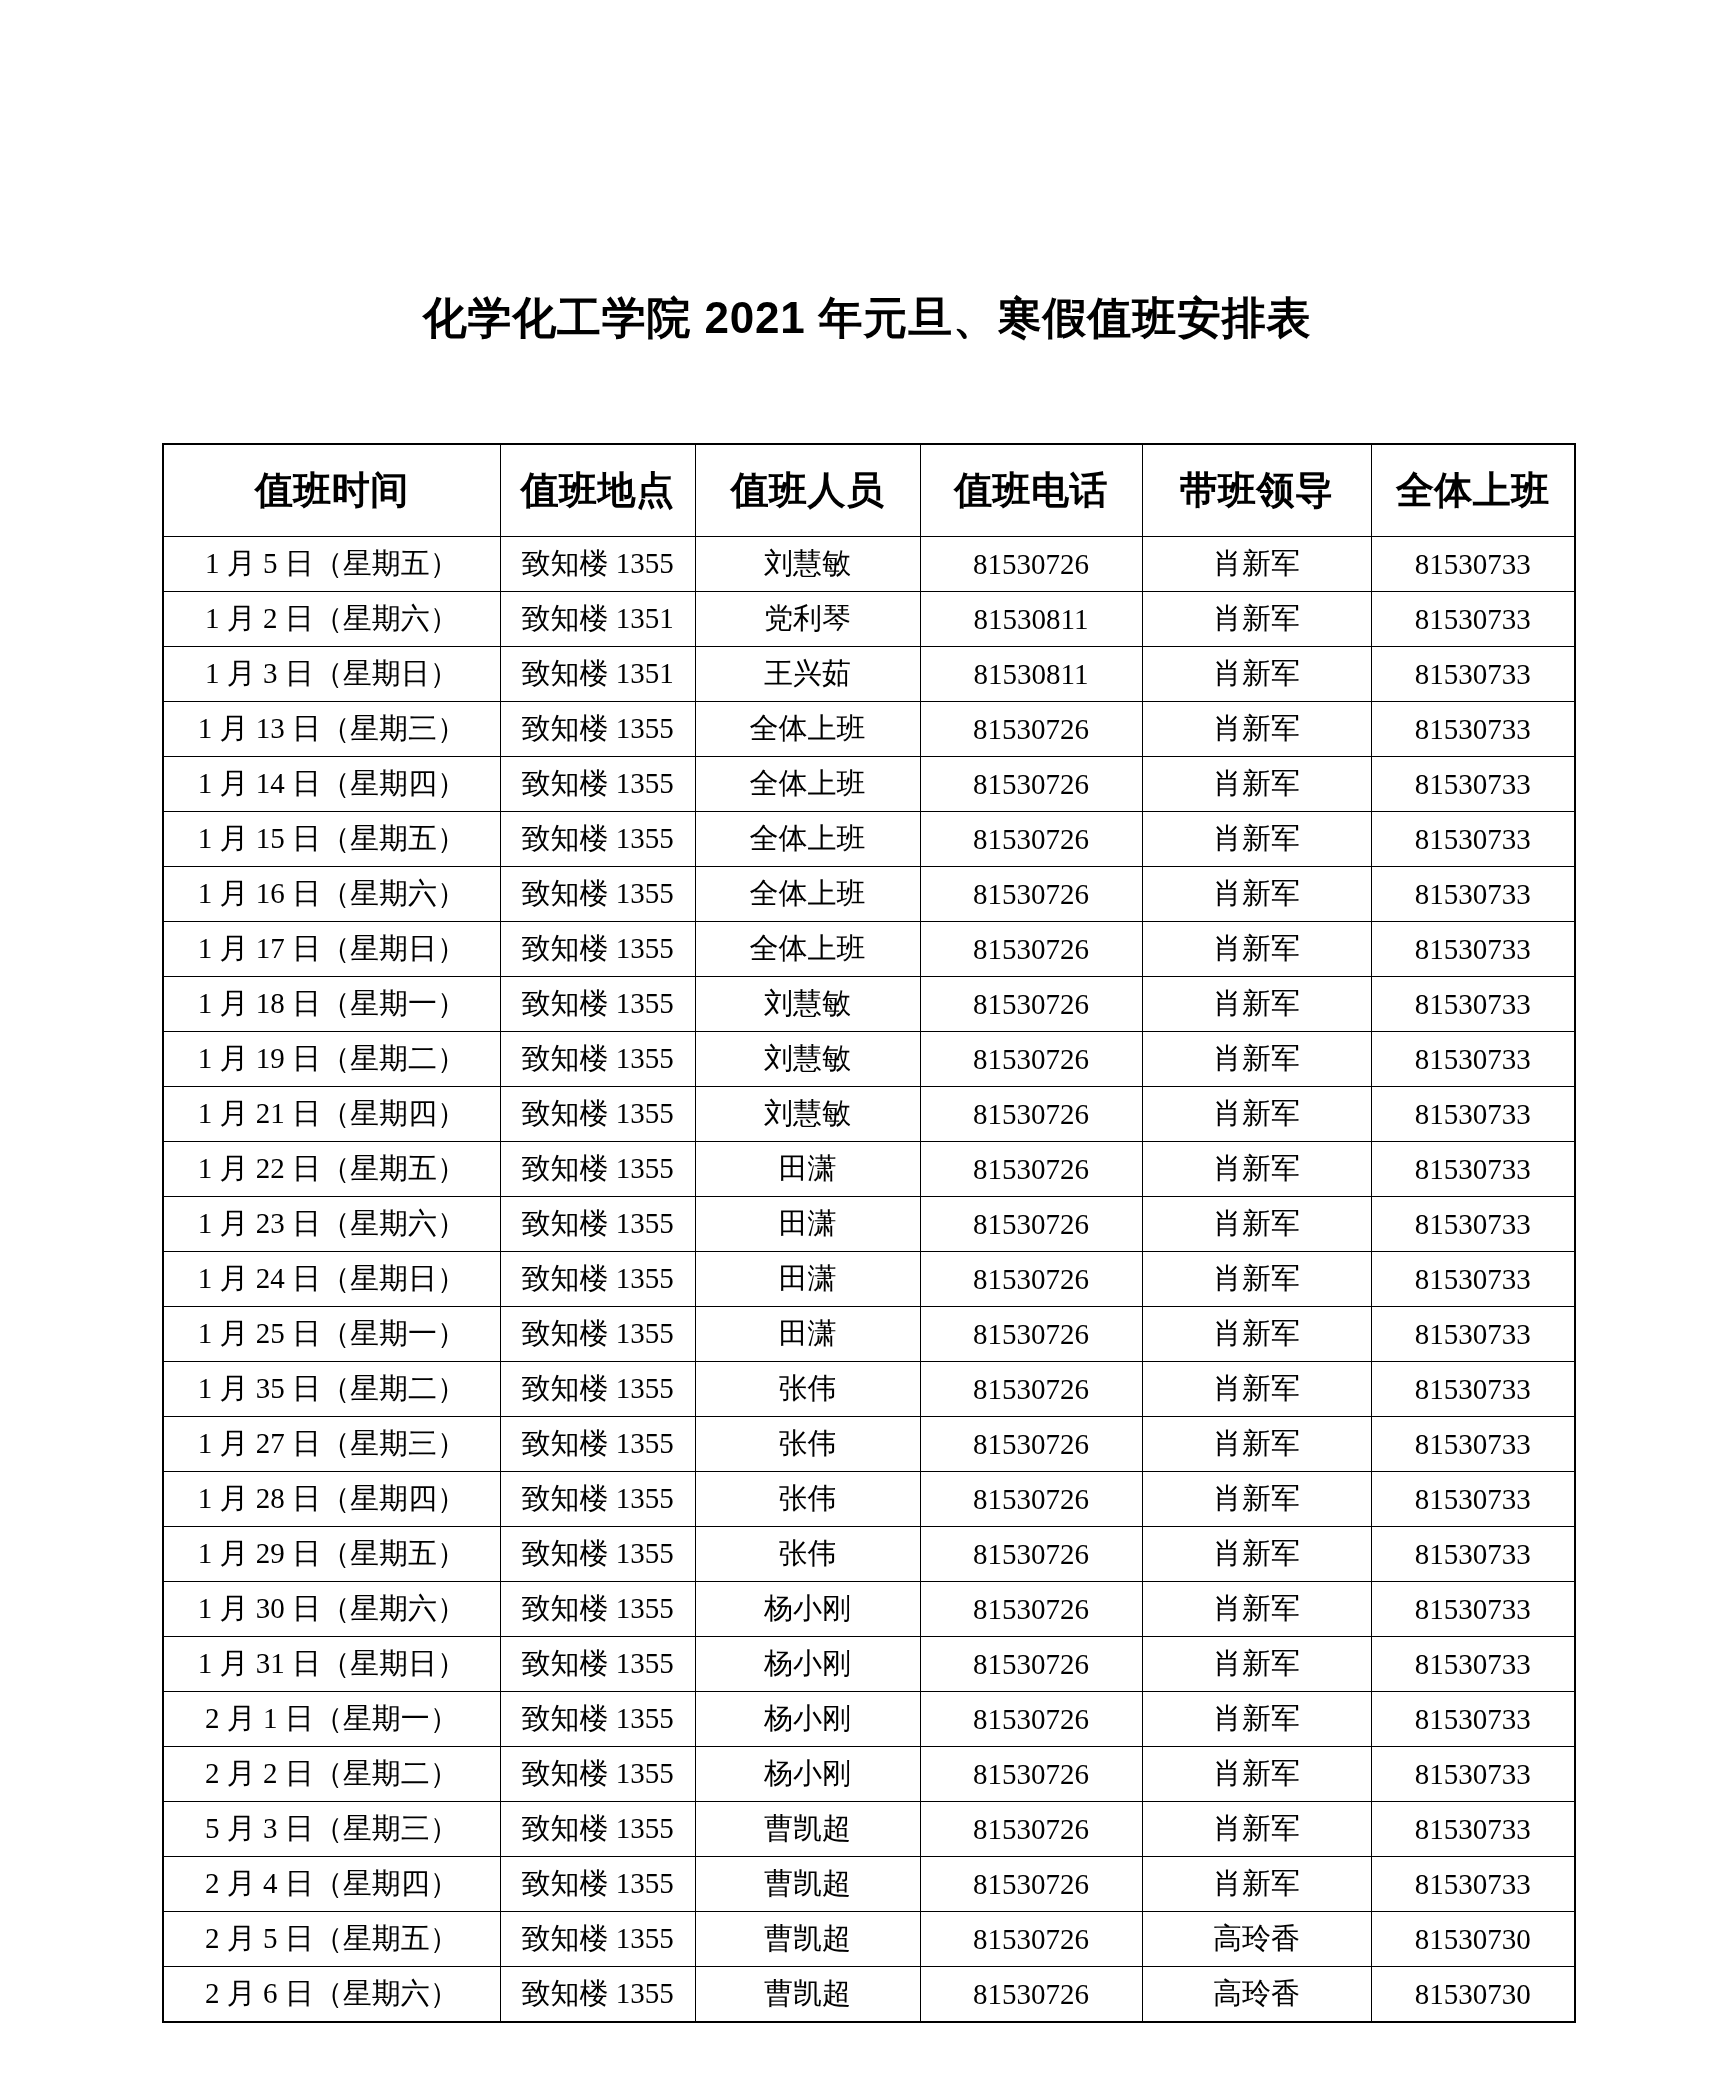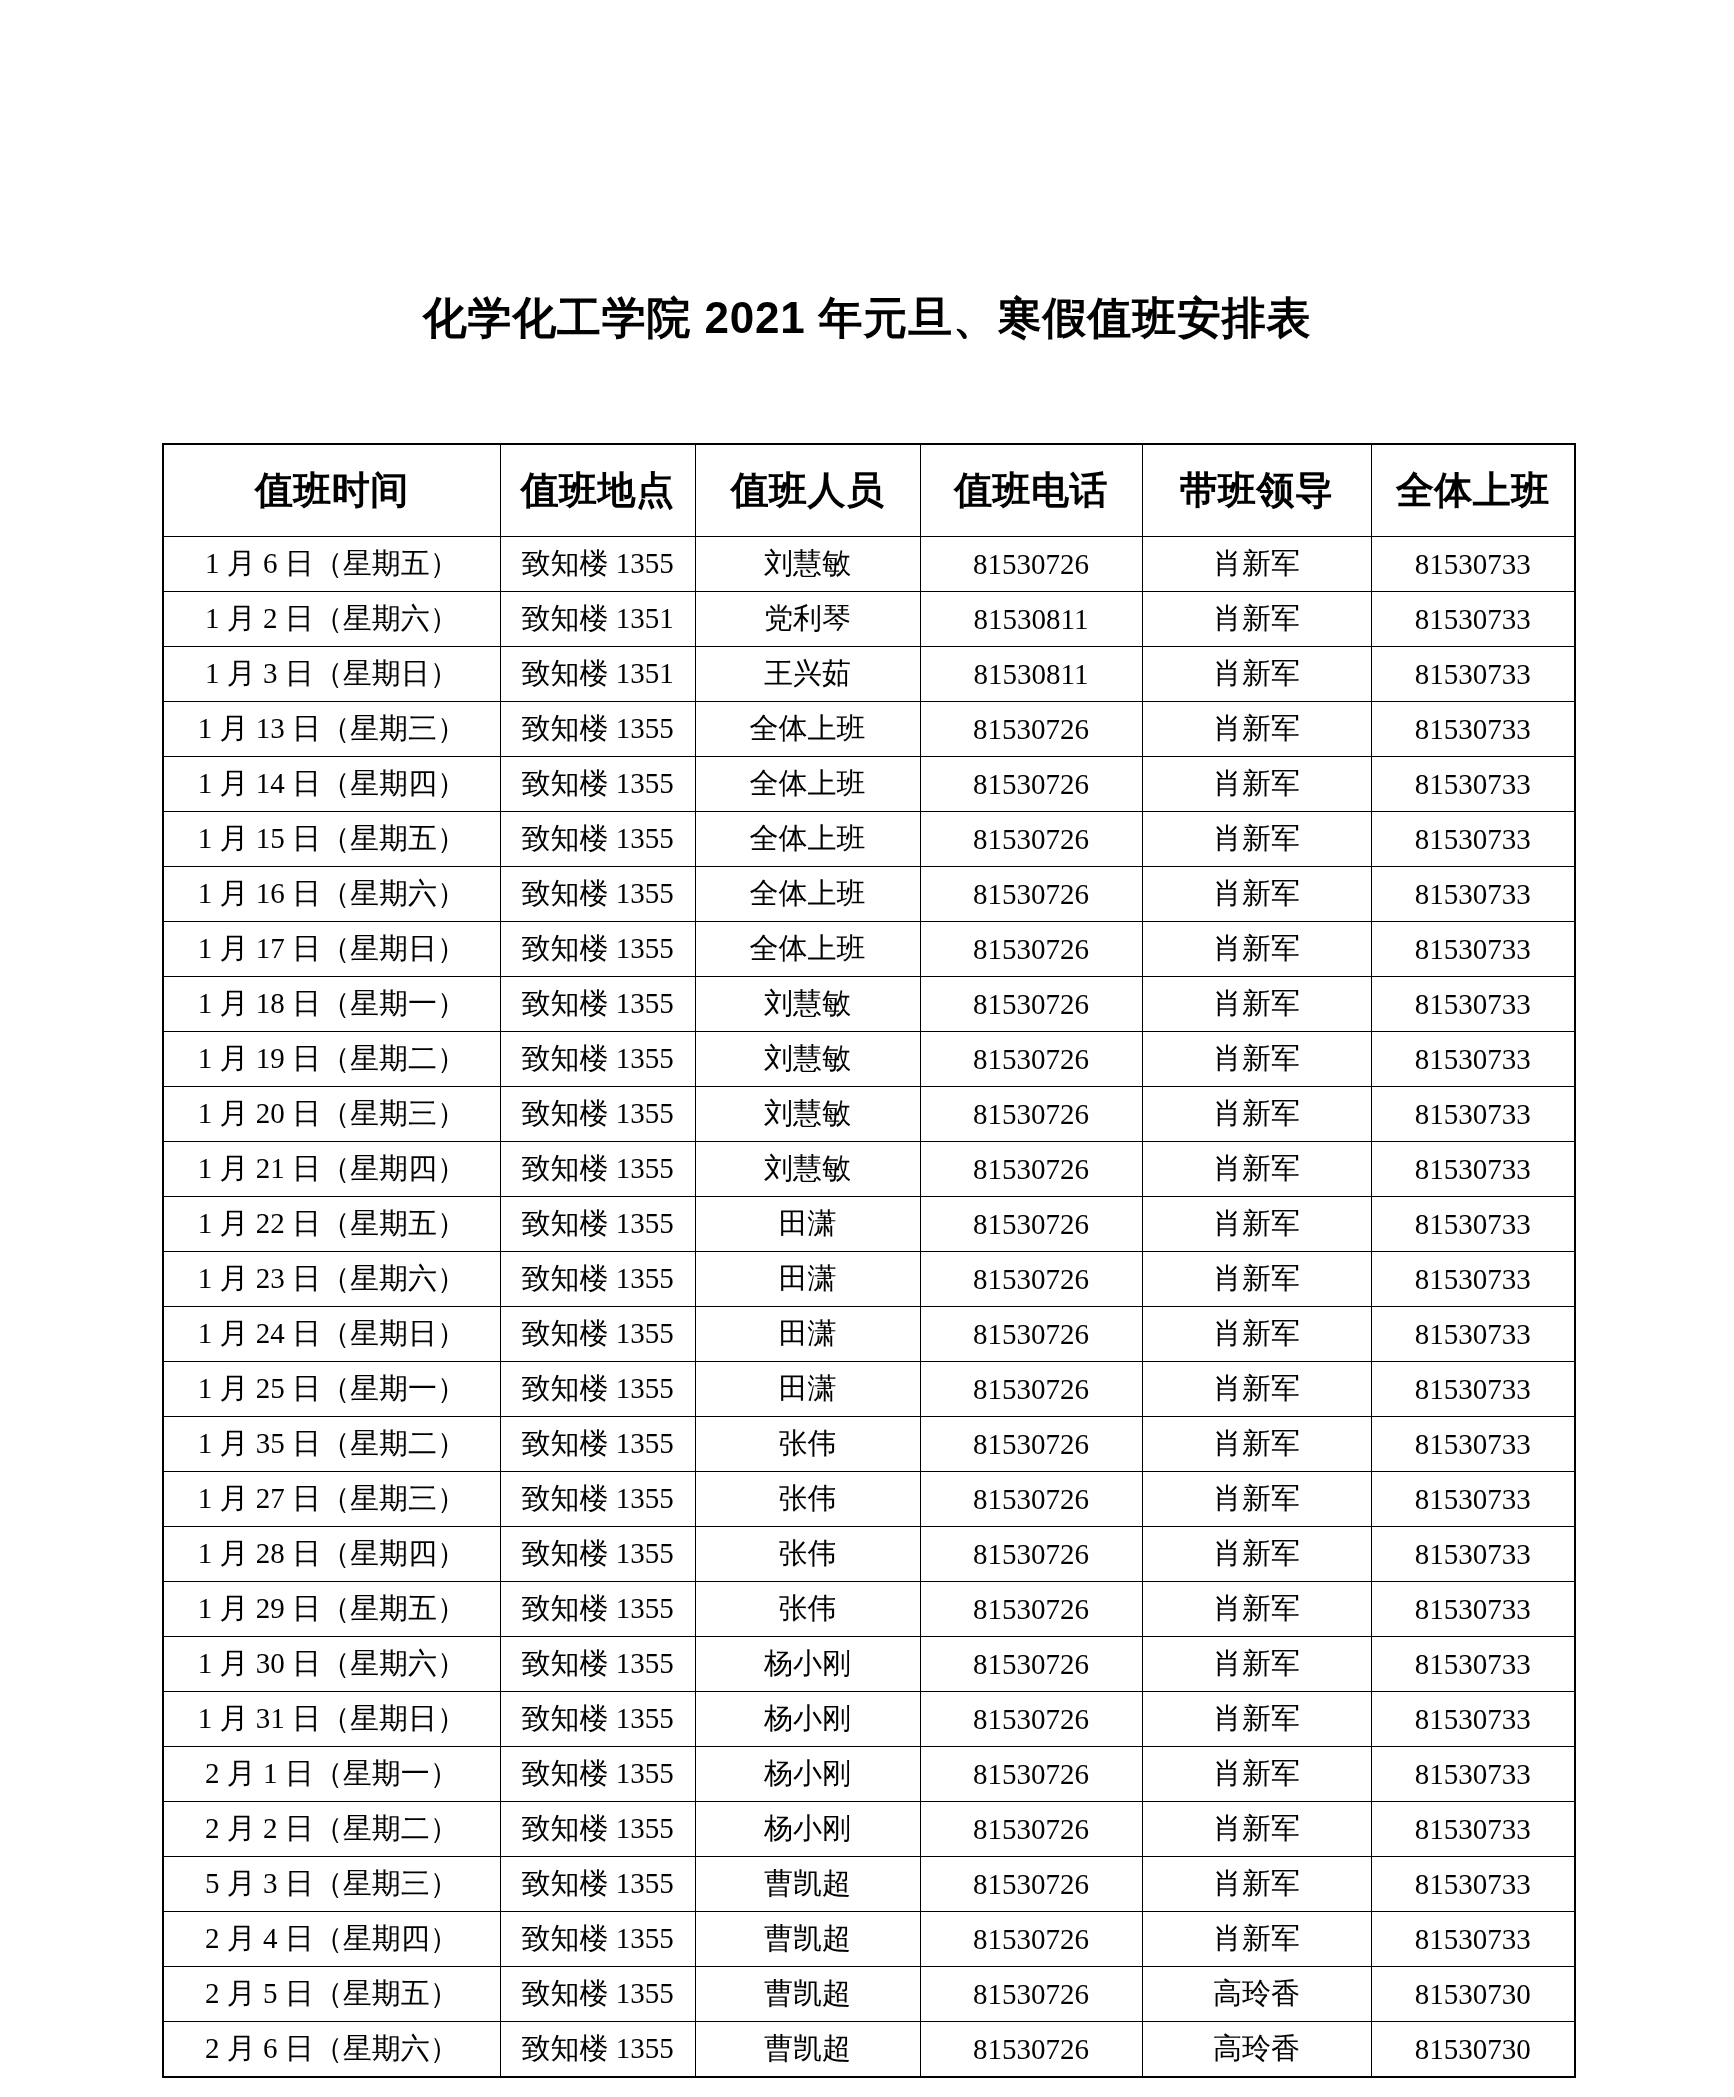--- a/index.html
+++ b/index.html
@@ -82,21 +82,21 @@
         <th>值班时间</th>
         <th>值班地点</th>
         <th>值班人员</th>
         <th>值班电话</th>
         <th>带班领导</th>
         <th>全体上班</th>
       </tr>
     </thead>
     <tbody>
         <tr>
-          <td>1 月 6 日（星期五）</td>
+          <td>1 月 5 日（星期五）</td>
           <td>致知楼 1355</td>
           <td>刘慧敏</td>
           <td>81530726</td>
           <td>肖新军</td>
           <td>81530733</td>
         </tr>
         <tr>
           <td>1 月 2 日（星期六）</td>
           <td>致知楼 1351</td>
           <td>党利琴</td>
@@ -162,28 +162,20 @@
         </tr>
         <tr>
           <td>1 月 19 日（星期二）</td>
           <td>致知楼 1355</td>
           <td>刘慧敏</td>
           <td>81530726</td>
           <td>肖新军</td>
           <td>81530733</td>
         </tr>
         <tr>
-          <td>1 月 20 日（星期三）</td>
-          <td>致知楼 1355</td>
-          <td>刘慧敏</td>
-          <td>81530726</td>
-          <td>肖新军</td>
-          <td>81530733</td>
-        </tr>
-        <tr>
           <td>1 月 21 日（星期四）</td>
           <td>致知楼 1355</td>
           <td>刘慧敏</td>
           <td>81530726</td>
           <td>肖新军</td>
           <td>81530733</td>
         </tr>
         <tr>
           <td>1 月 22 日（星期五）</td>
           <td>致知楼 1355</td>

